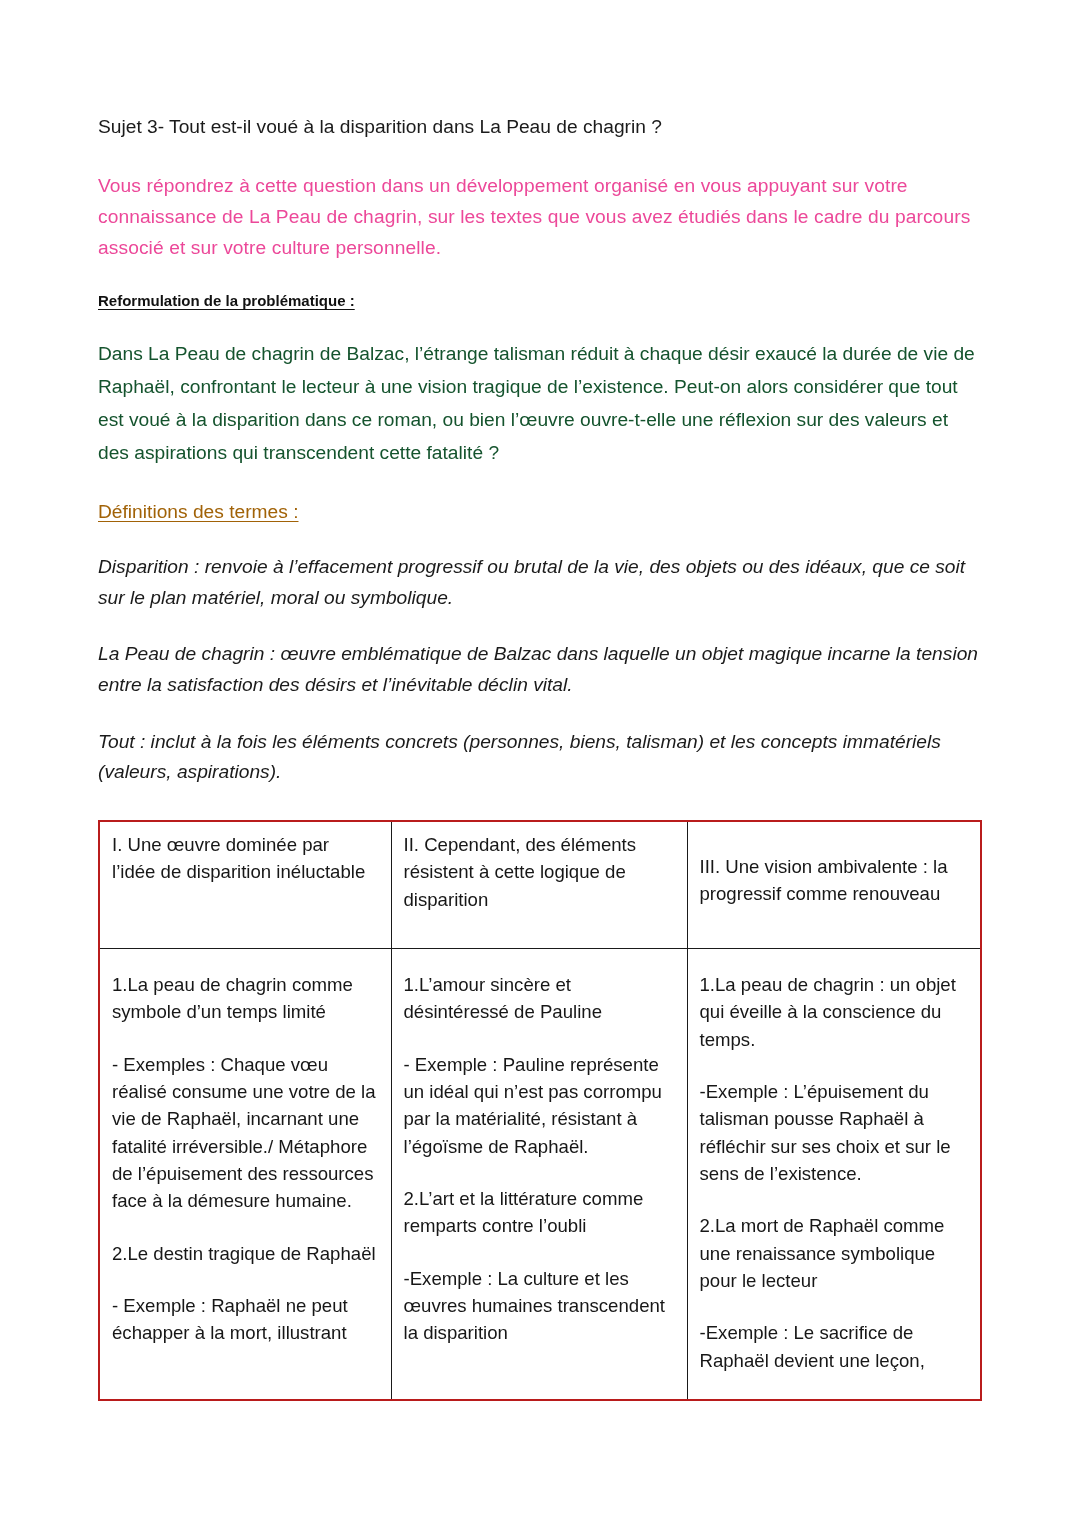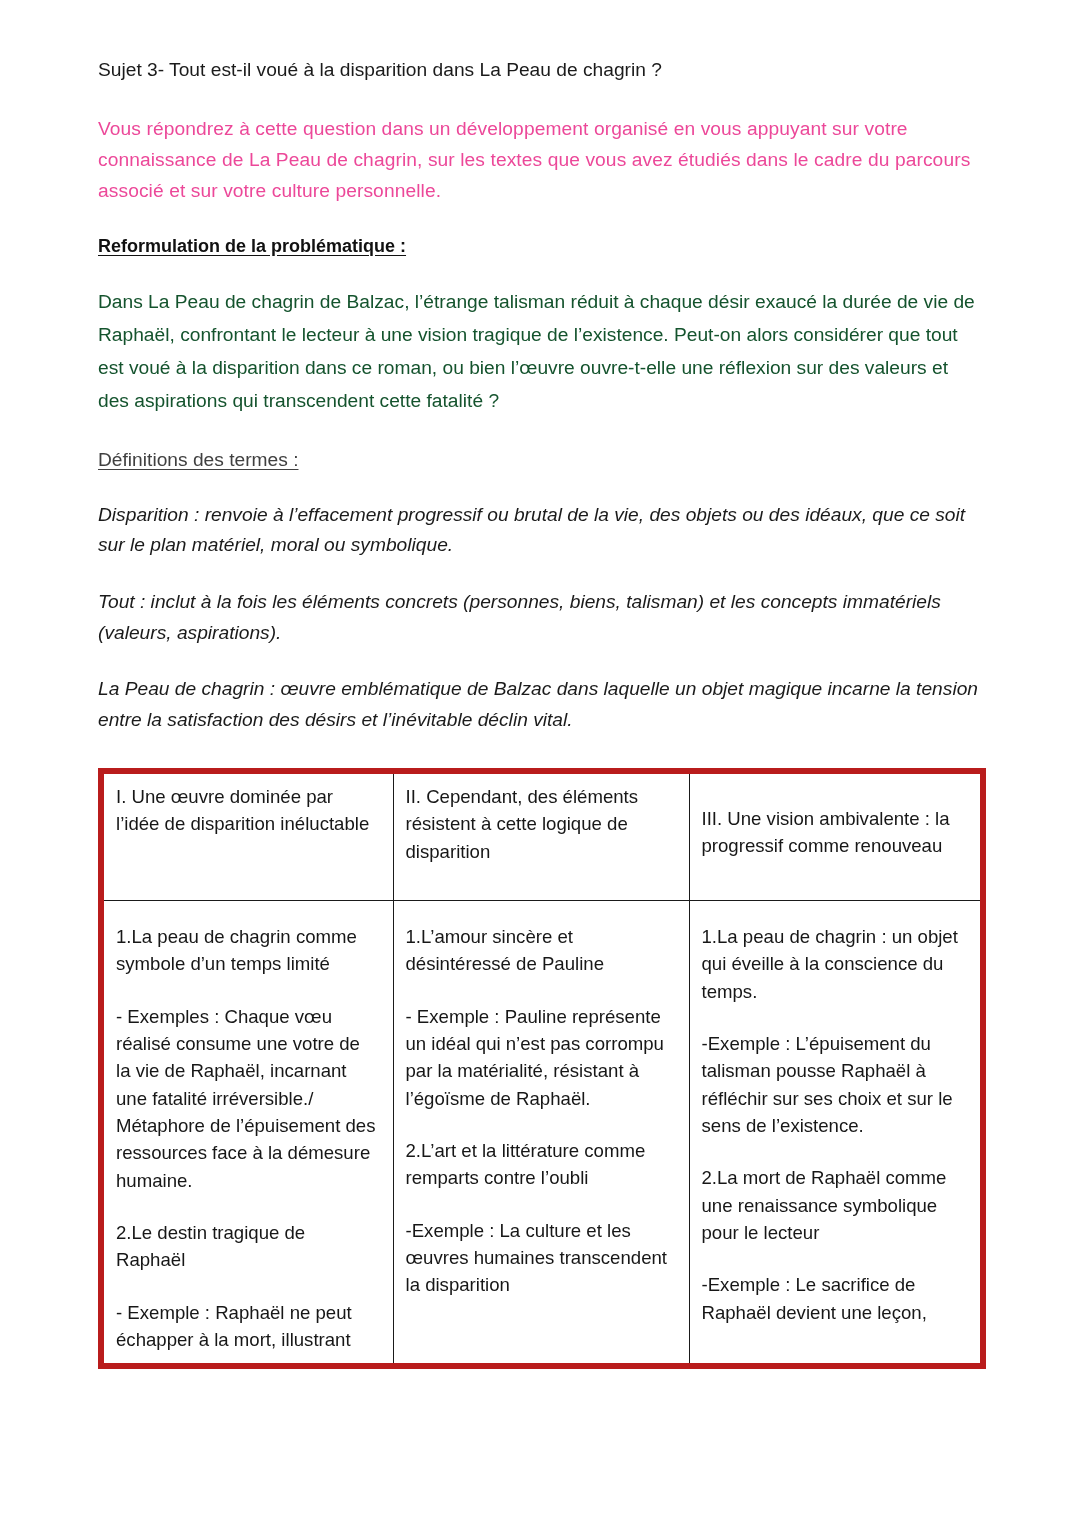--- a/index.html
+++ b/index.html
@@ -15,21 +15,21 @@
     font-family: "Liberation Sans", sans-serif;
     color: #1a1a1a;
     -webkit-font-smoothing: antialiased;
   }
   .page {
     position: relative;
     width: 1080px;
     height: 1527px;
     background: #ffffff;
     box-sizing: border-box;
-    padding: 55px 100px 0 98px;
+    padding: 112px 100px 0 98px;
   }
   .doc-body {
     width: 882px;
   }
   p.para {
     margin: 0 0 26px 0;
     font-size: 19.2px;
     line-height: 1.62;
     letter-spacing: 0.005em;
     color: #ec4899;
@@ -38,34 +38,34 @@
 
   .title-line {
     margin: 0 0 27px 0;
     font-size: 19.2px;
     line-height: 1.6;
     color: #1b1b1b;
   }
 
   .heading-bold-ul {
     margin: 16px 0 24px 0;
-    font-size: 18px;
+    font-size: 15px;
     line-height: 1.6;
     font-weight: bold;
     text-decoration: underline;
     text-underline-offset: 3px;
     color: #111111;
   }
   .heading-ul {
     margin: 0 0 24px 0;
     font-size: 19.2px;
     line-height: 1.6;
     text-decoration: underline;
     text-underline-offset: 3px;
-    color: #404040;
+    color: #a16207;
   }
 
   .red-block {
     margin: 0 0 28px 0;
     font-size: 19.2px;
     line-height: 1.72;
     color: #14532d;
   }
 
   .def-para {
@@ -74,21 +74,21 @@
     line-height: 1.60;
     color: #1b1b1b;
     font-style: italic;
   }
 
   table.plan-table {
     width: 882px;
     border-collapse: collapse;
     table-layout: fixed;
     margin-top: 32px;
-    border: 6px solid #b91c1c;
+    border: 2px solid #b91c1c;
   }
   table.plan-table col.c1 { width: 292px; }
   table.plan-table col.c2 { width: 296px; }
   table.plan-table col.c3 { width: 294px; }
 
   table.plan-table td {
     border: 1.6px solid #1a1a1a;
     vertical-align: top;
     padding: 10px 14px 10px 12px;
     font-size: 18.6px;
@@ -121,22 +121,22 @@
 
     <p class="para">Vous répondrez à cette question dans un développement organisé en vous appuyant sur votre connaissance de La Peau de chagrin, sur les textes que vous avez étudiés dans le cadre du parcours associé et sur votre culture personnelle.</p>
 
     <p class="heading-bold-ul">Reformulation de la problématique :</p>
 
     <p class="red-block">Dans La Peau de chagrin de Balzac, l’étrange talisman réduit à chaque désir exaucé la durée de vie de Raphaël, confrontant le lecteur à une vision tragique de l’existence. Peut-on alors considérer que tout est voué à la disparition dans ce roman, ou bien l’œuvre ouvre-t-elle une réflexion sur des valeurs et des aspirations qui transcendent cette fatalité ?</p>
 
     <p class="heading-ul">Définitions des termes :</p>
 
     <p class="def-para">Disparition : renvoie à l’effacement progressif ou brutal de la vie, des objets ou des idéaux, que ce soit sur le plan matériel, moral ou symbolique.</p>
+    <p class="def-para">La Peau de chagrin : œuvre emblématique de Balzac dans laquelle un objet magique incarne la tension entre la satisfaction des désirs et l’inévitable déclin vital.</p>
     <p class="def-para">Tout : inclut à la fois les éléments concrets (personnes, biens, talisman) et les concepts immatériels (valeurs, aspirations).</p>
-    <p class="def-para">La Peau de chagrin : œuvre emblématique de Balzac dans laquelle un objet magique incarne la tension entre la satisfaction des désirs et l’inévitable déclin vital.</p>
 
     <table class="plan-table">
       <colgroup>
         <col class="c1">
           <col class="c2">
           <col class="c3">
       </colgroup>
       <tbody>
         <tr class="head-row">
           <td>I. Une œuvre dominée par l’idée de disparition inéluctable</td>

